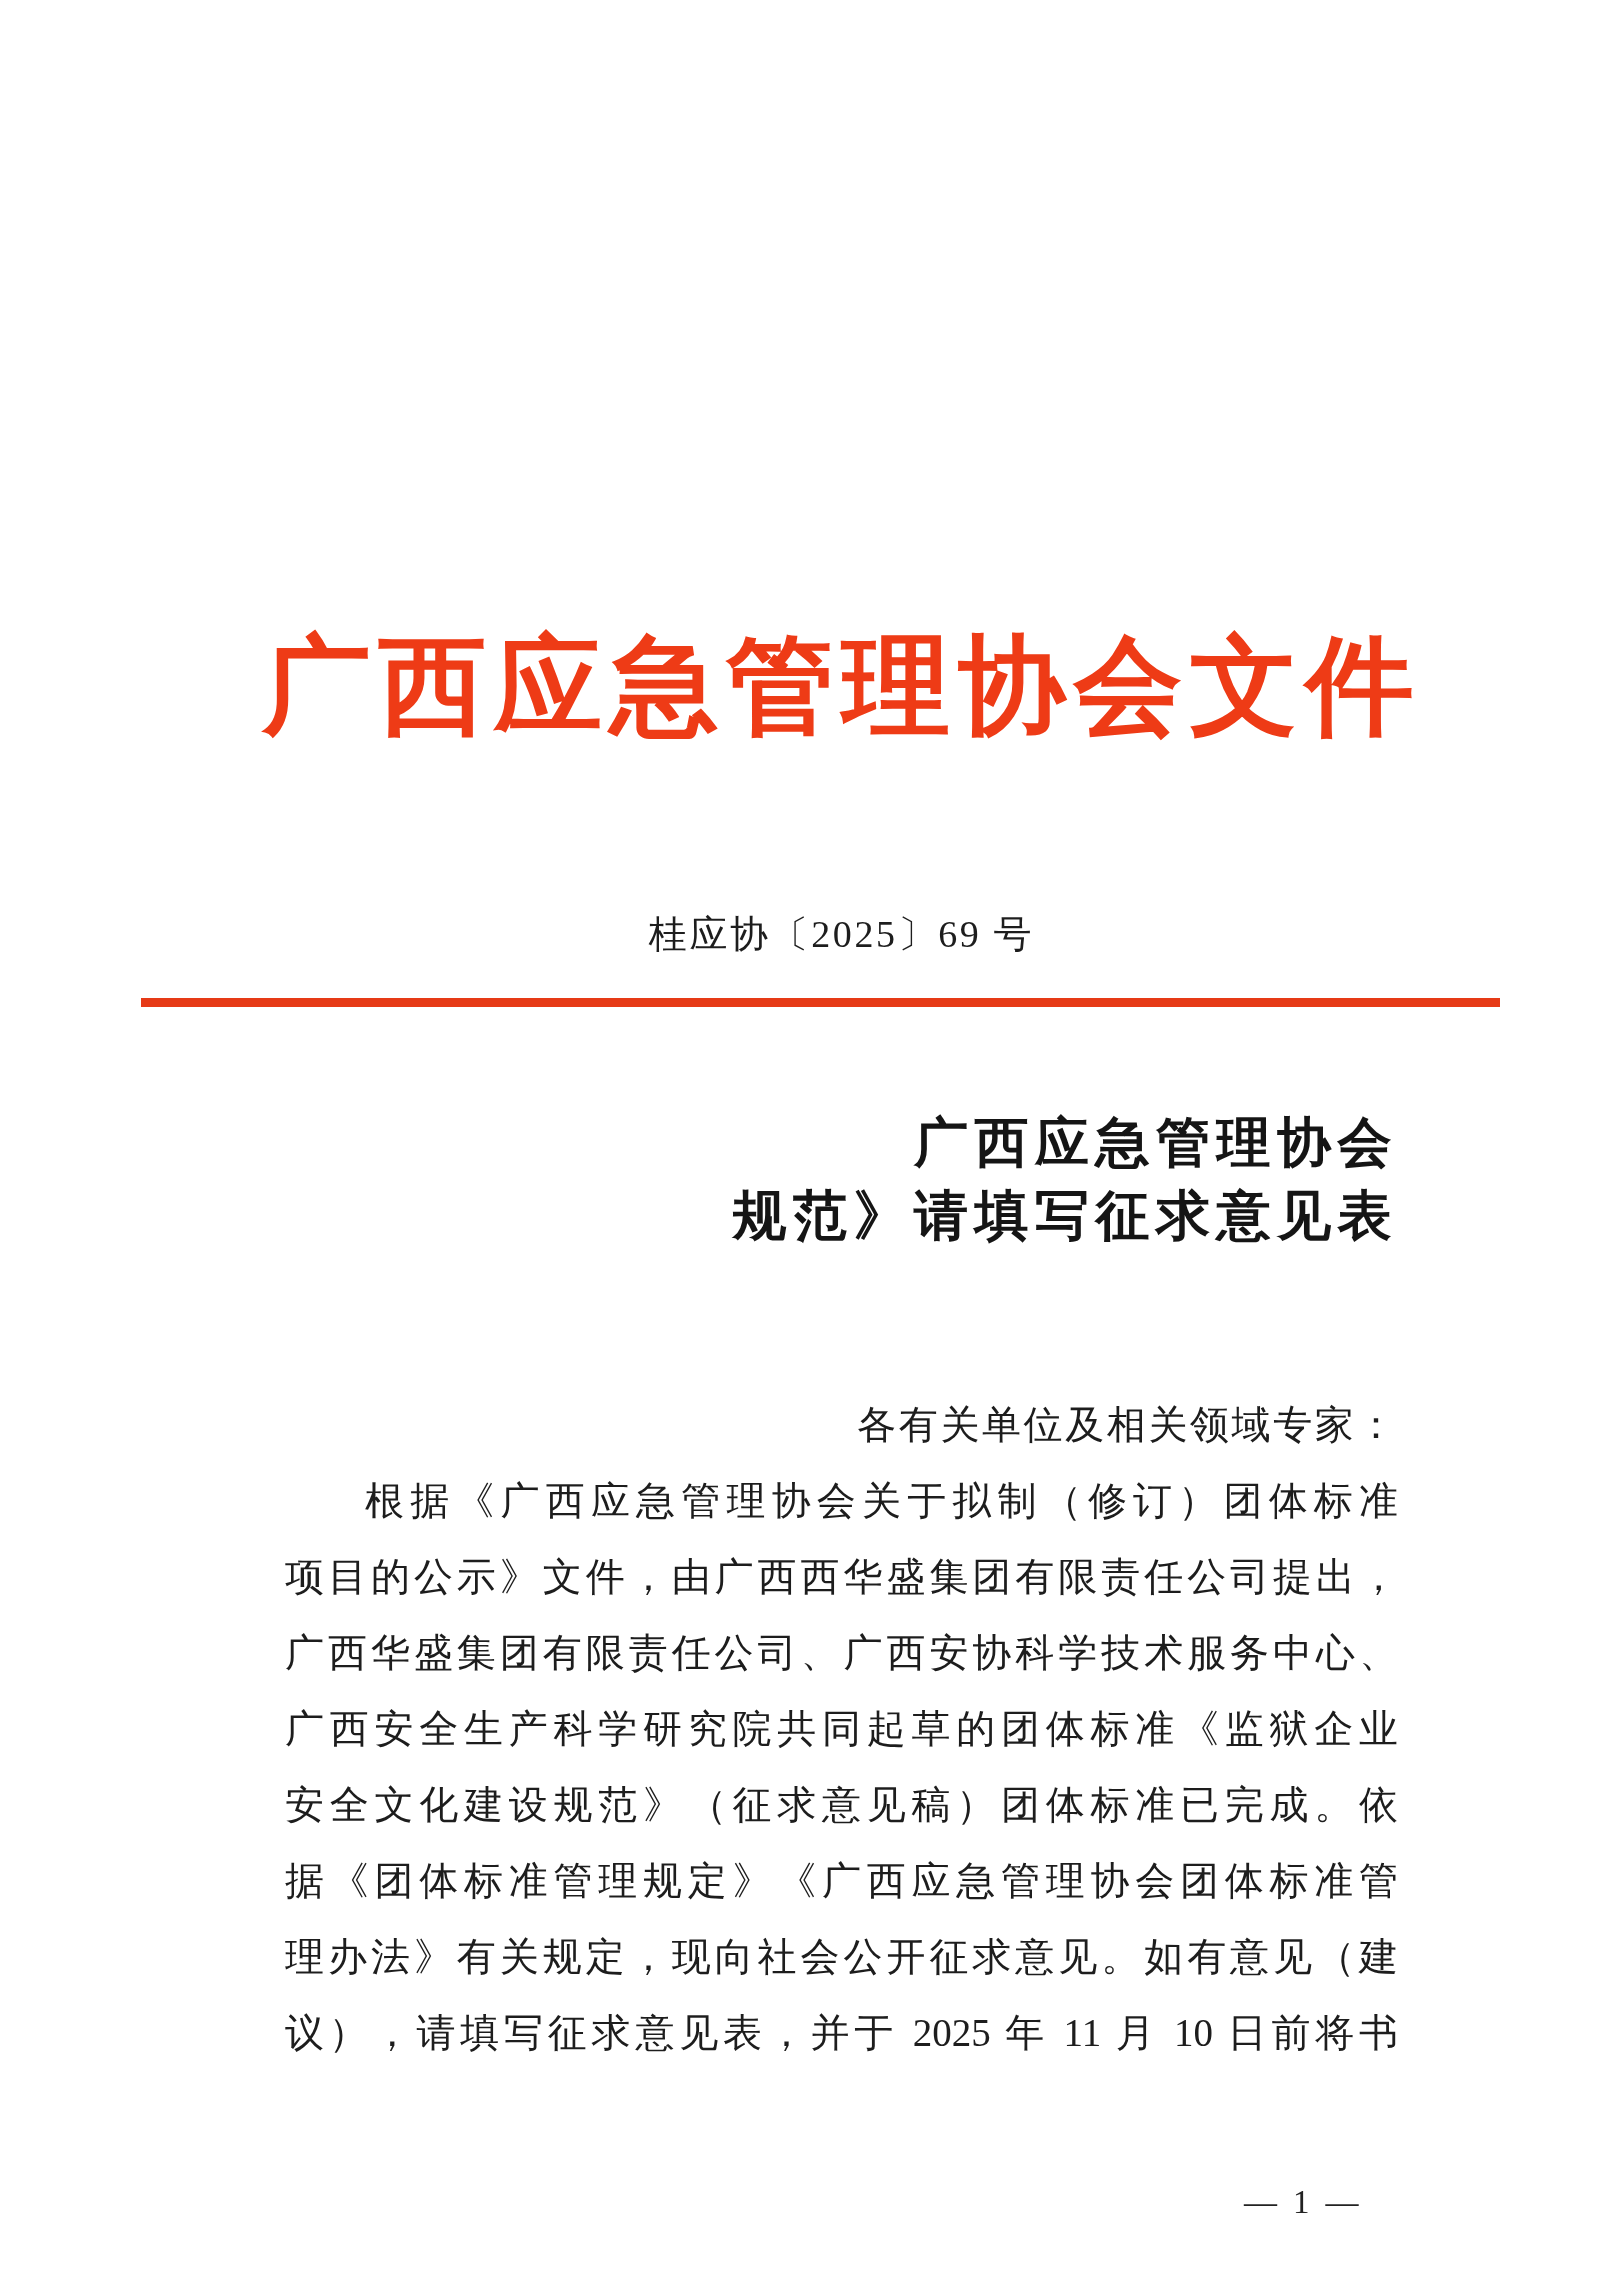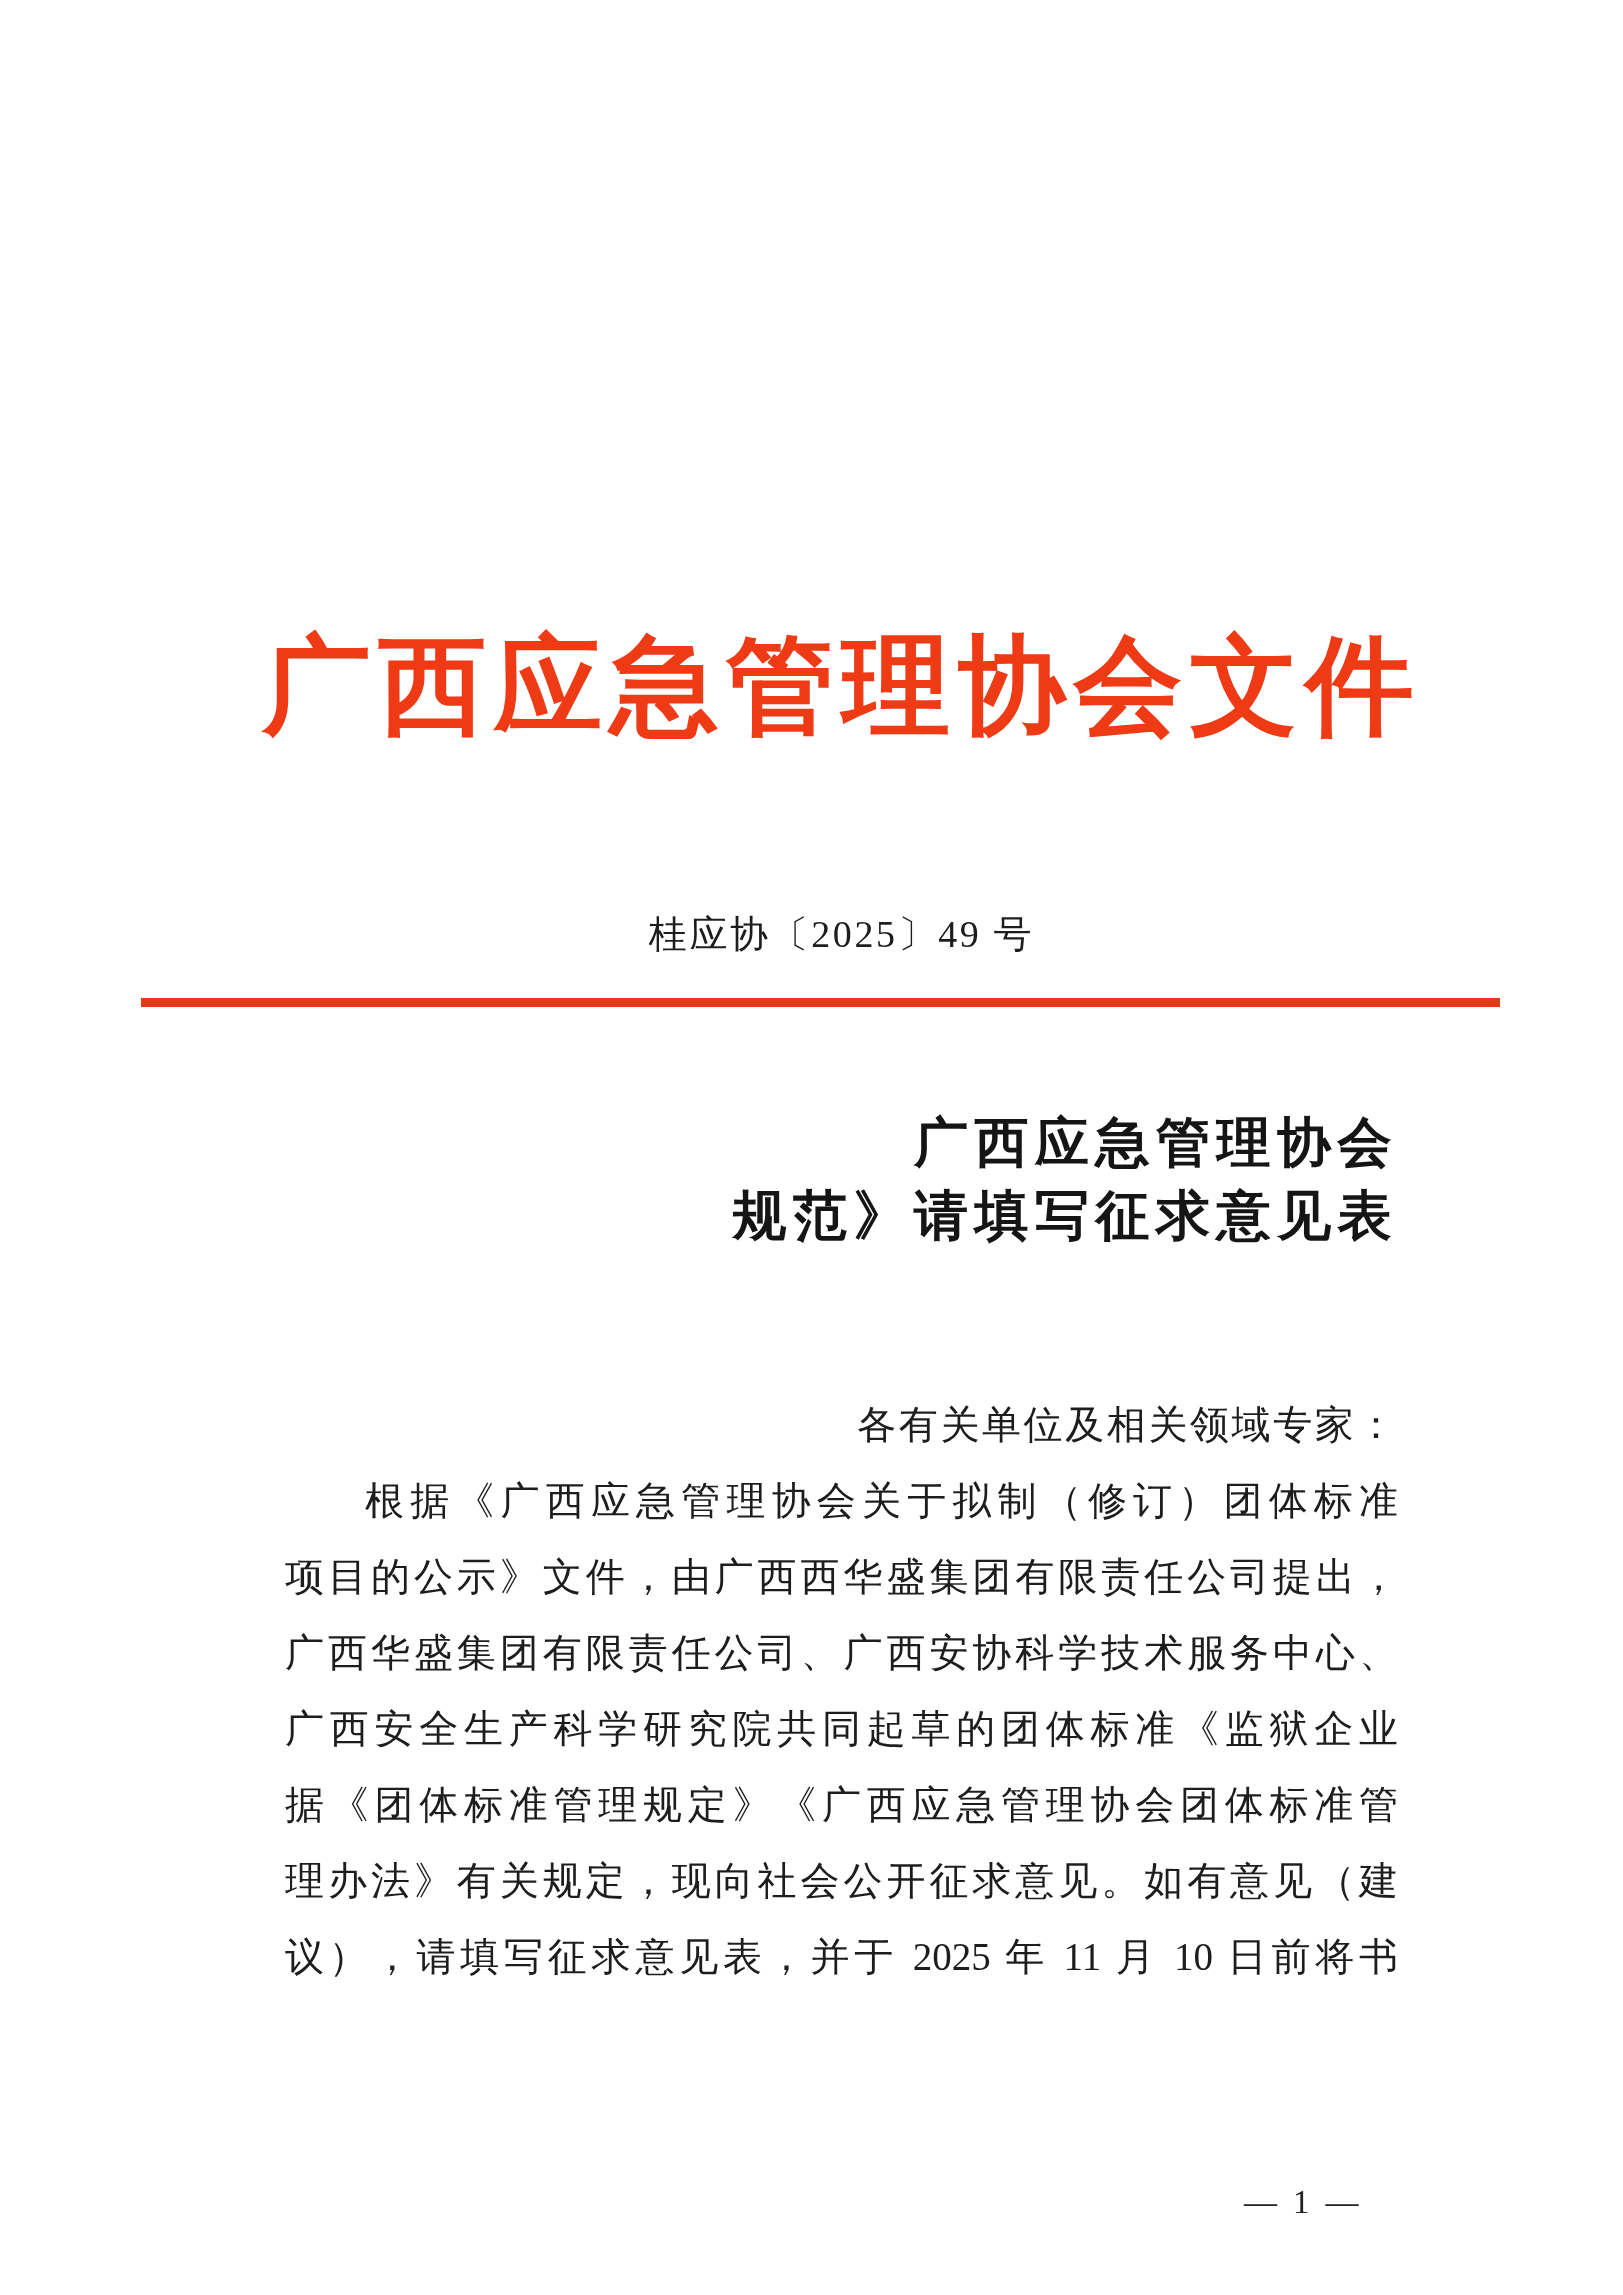--- a/index.html
+++ b/index.html
@@ -105,35 +105,36 @@
     white-space: nowrap;
   }
 </style>
 </head>
 <body>
 
 <div class="page">
 
   <div class="letterhead">广西应急管理协会文件</div>
 
-  <div class="doc-number">桂应协〔2025〕49 号</div>
+  <div class="doc-number">桂应协〔2025〕69 号</div>
 
   <div class="red-rule"></div>
 
   <div class="notice-title">
     <div class="t-line">广西应急管理协会</div>
     <div class="t-line">规范》请填写征求意见表</div>
   </div>
 
   <div class="notice-body">
     <div class="salutation">各有关单位及相关领域专家：</div>
     <div class="b-line indent">根据《广西应急管理协会关于拟制（修订）团体标准</div>
     <div class="b-line">项目的公示》文件，由广西西华盛集团有限责任公司提出，</div>
     <div class="b-line">广西华盛集团有限责任公司、广西安协科学技术服务中心、</div>
     <div class="b-line">广西安全生产科学研究院共同起草的团体标准《监狱企业</div>
+    <div class="b-line">安全文化建设规范》（征求意见稿）团体标准已完成。依</div>
     <div class="b-line">据《团体标准管理规定》《广西应急管理协会团体标准管</div>
     <div class="b-line">理办法》有关规定，现向社会公开征求意见。如有意见（建</div>
     <div class="b-line">议），请填写征求意见表，并于 2025 年 11 月 10 日前将书</div>
   </div>
 
   <div class="page-number">— 1 —</div>
 
 </div>
 
 

